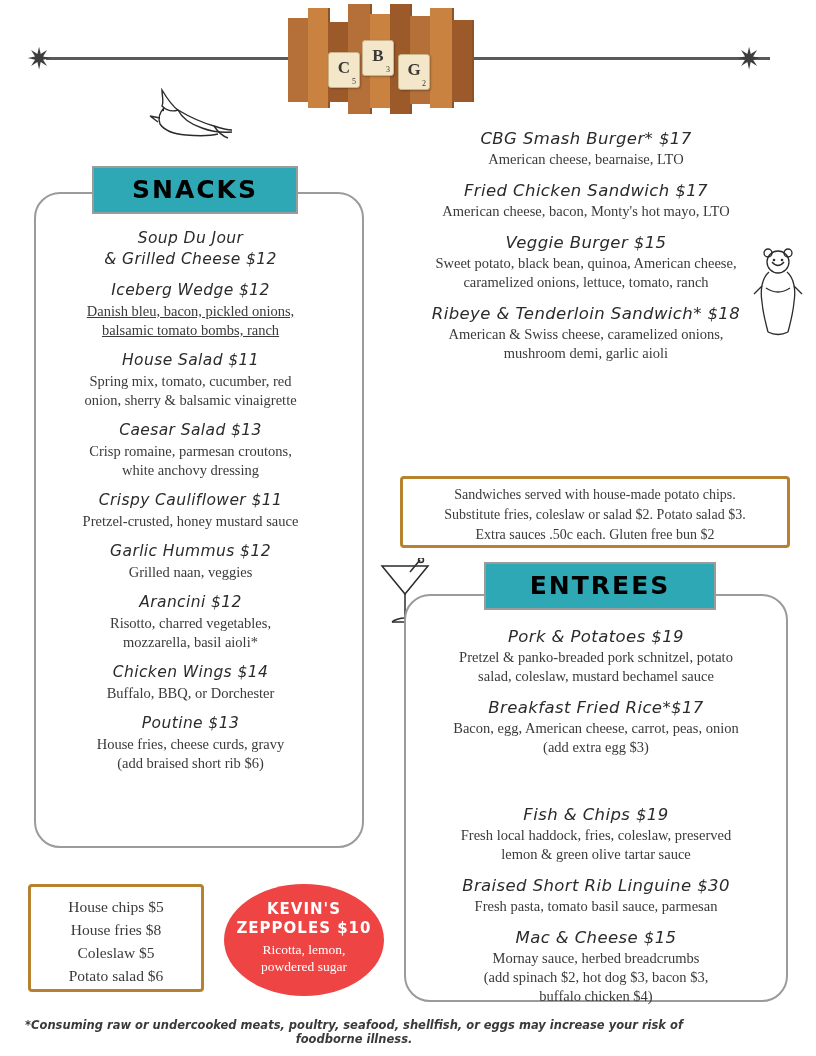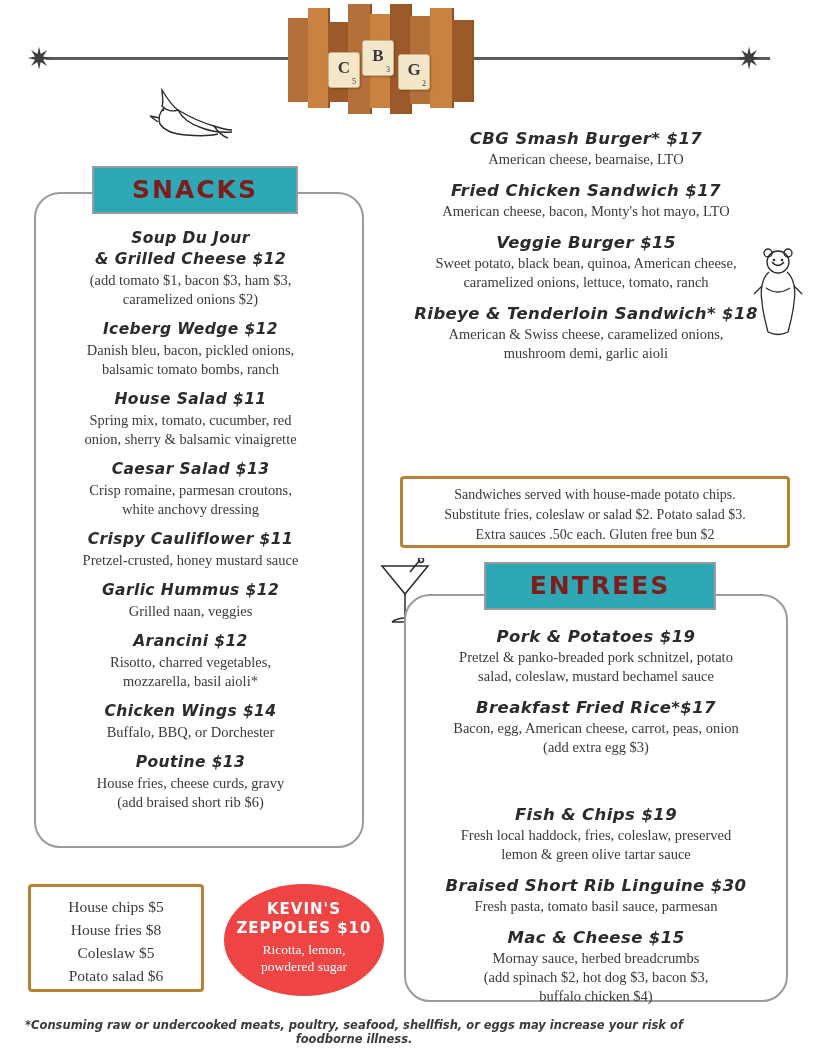--- a/index.html
+++ b/index.html
@@ -97,21 +97,21 @@
 
   
   .duck { position: absolute; top: 88px; left: 148px; width: 86px; height: 58px; }
   .bear { position: absolute; top: 248px; left: 752px; width: 52px; height: 90px; }
   .martini { position: absolute; top: 558px; left: 376px; width: 58px; height: 70px; }
 
   
   .sec-header {
     position: absolute;
     background: #2fa8b5;
-    color: #7f1d1d;
+    color: #000000;
     text-align: center;
     font-family: "DejaVu Sans", sans-serif;
     font-weight: bold;
     letter-spacing: 2px;
     font-size: 25px;
     line-height: 44px;
     height: 44px;
     border: 2px solid #9b9b9b;
     z-index: 5;
   }
@@ -120,21 +120,21 @@
   .card {
     position: absolute;
     border: 2px solid #9b9b9b;
     border-radius: 26px;
     background: #ffffff;
   }
 
   .item { text-align: center; }
   .item-name {
     font-family: "DejaVu Sans", sans-serif;
-    font-weight: bold;
+    font-weight: normal;
     font-style: italic;
     font-size: 15.5px;
     color: #2b2b2b;
     letter-spacing: 0.4px;
     line-height: 21px;
   }
   .item-desc {
     font-family: "Liberation Serif", serif;
     font-size: 14.5px;
     color: #3a3a3a;
@@ -298,27 +298,25 @@
   </div>
 
   <div class="card" style="left:34px; top:192px; width:326px; height:652px;">
     <div class="snacks-list" style="padding:34px 33px 0 16px;">
 
       <div class="item">
         <div class="item-name">
           <span>Soup Du Jour</span><br>
           <span>&amp; Grilled Cheese $12</span>
         </div>
-        <div class="item-desc" style="white-space:pre-line;">(add tomato $1, bacon $3, ham $3,
-caramelized onions $2)</div>
       </div>
 
       <div class="item">
         <div class="item-name">Iceberg Wedge $12</div>
-        <div class="item-desc" style="white-space:pre-line;">Danish bleu, bacon, pickled onions,
+        <div class="item-desc" style="white-space:pre-line;text-decoration:underline;">Danish bleu, bacon, pickled onions,
 balsamic tomato bombs, ranch</div>
       </div>
 
       <div class="item">
         <div class="item-name">House Salad $11</div>
         <div class="item-desc" style="white-space:pre-line;">Spring mix, tomato, cucumber, red
 onion, sherry &amp; balsamic vinaigrette</div>
       </div>
 
       <div class="item">

